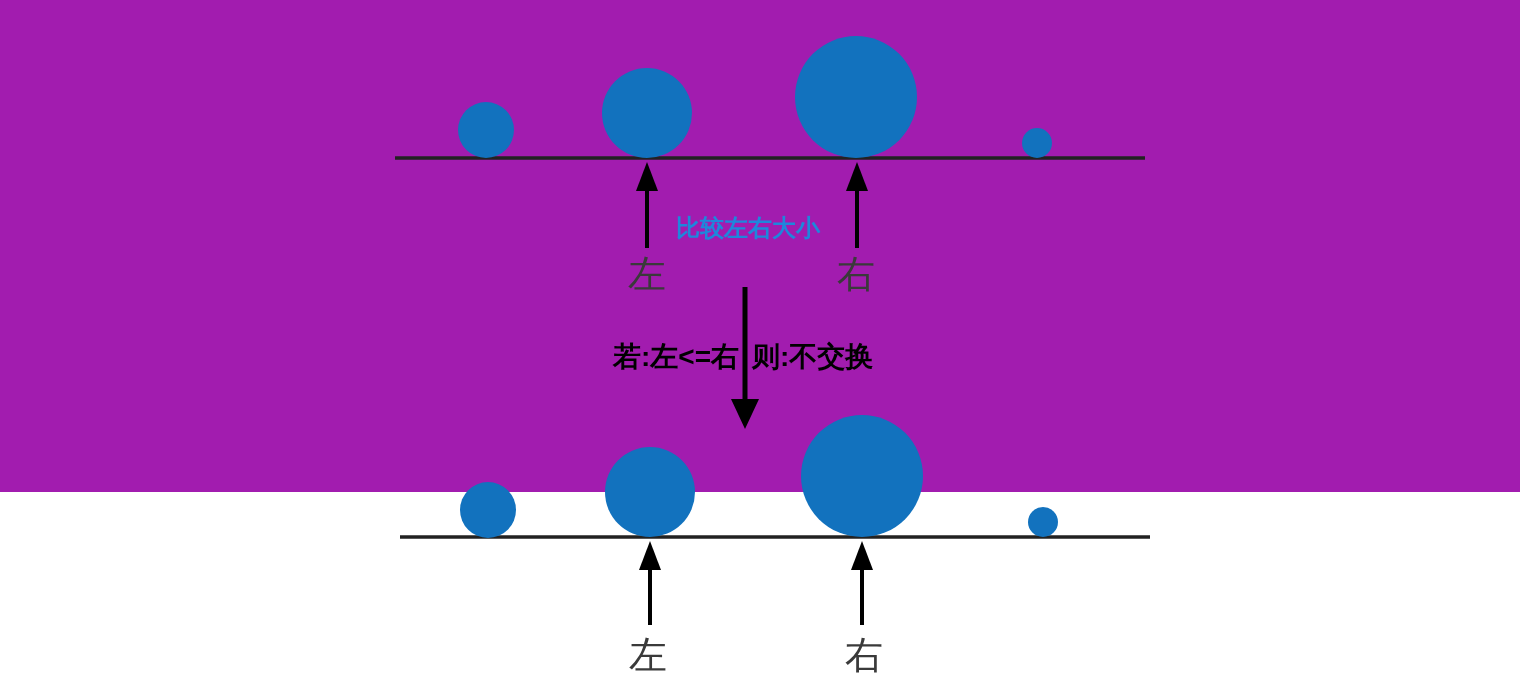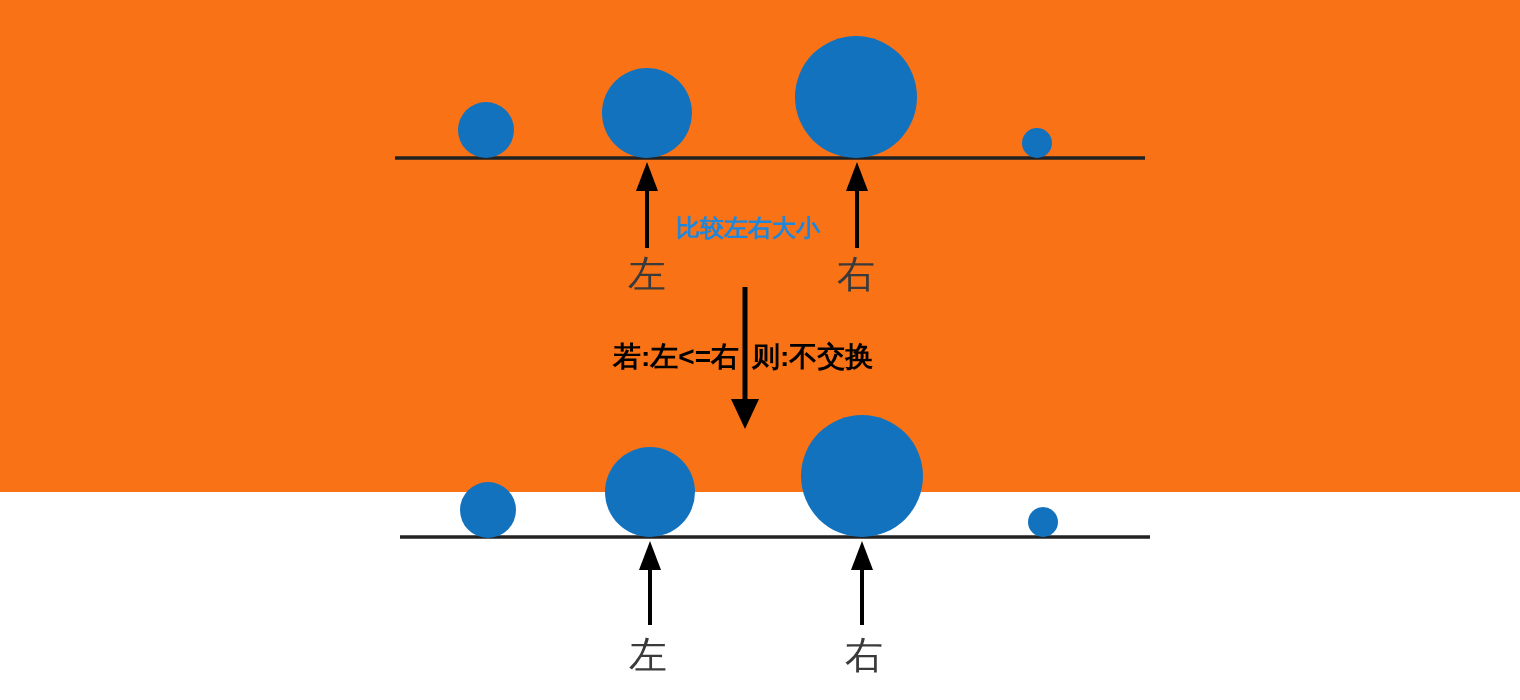--- a/index.html
+++ b/index.html
@@ -7,21 +7,21 @@
     padding: 0;
     background: #ffffff;
     width: 1520px;
     height: 700px;
     overflow: hidden;
   }
   .diagram-stage {
     position: relative;
     width: 1520px;
     height: 492px;
-    background: #f97316;
+    background: #a21caf;
   }
   svg {
     display: block;
     font-family: "Liberation Sans", sans-serif;
   }
   .annotation-text {
     font-family: "Liberation Sans", sans-serif;
     font-size: 24px;
     font-weight: bold;
   }

